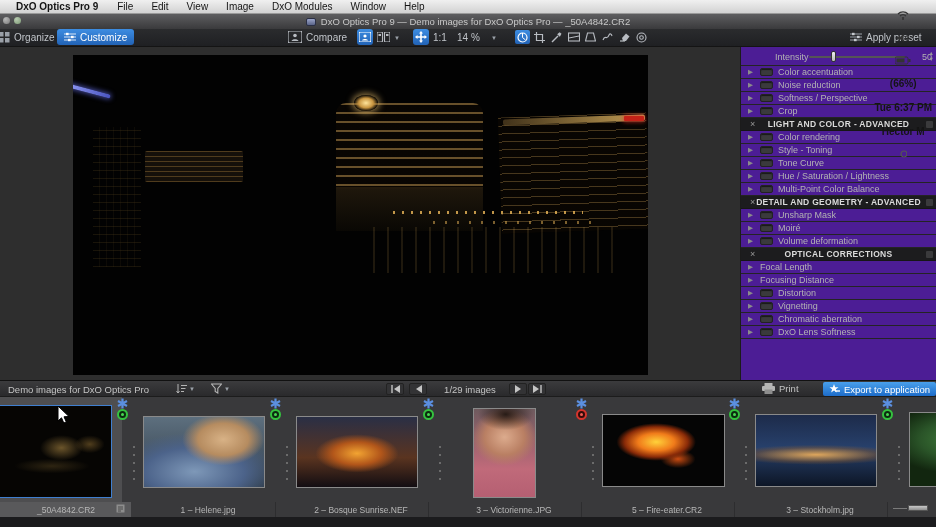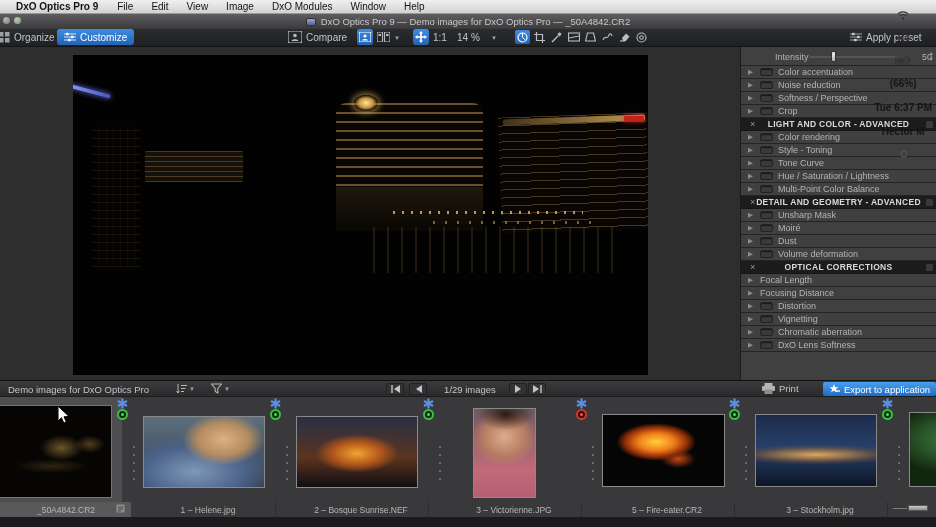--- a/index.html
+++ b/index.html
@@ -36,21 +36,21 @@
     display:flex; align-items:center; justify-content:center; }
   .iconbox.blue { background:linear-gradient(#3d8de2,#2263b6); }
   .tool { position:absolute; top:3px; width:15px; height:14px; display:flex; align-items:center; justify-content:center; border-radius:2px; }
   .ddown { font-size:6px; color:#9aa0a8; }
 
   
   .photo { position:absolute; left:73px; top:55px; width:575px; height:320px; background:#020202; overflow:hidden; }
 
   
   .panel { position:absolute; left:740px; top:47px; width:196px; height:333px;
-    background:#404040; border-left:1px solid #1b1b1b; color:#b3b3b3; font-size:9px; }
+    background:#4c1d95; border-left:1px solid #1b1b1b; color:#b3b3b3; font-size:9px; }
   .prow { height:13px; display:flex; align-items:center; padding-left:7px; gap:5px;
     border-bottom:1px solid #242424; }
   .disc { font-size:6.5px; color:#8b8b8b; width:7px; }
   .cb { width:13px; height:8px; background:#3a3a3c; border:1px solid #222;
     border-radius:2px; box-shadow:inset 0 1px 1px rgba(0,0,0,.6); }
   .plabel { white-space:nowrap; }
   .phdr { height:13px; background:#1c1c1e; border-bottom:1px solid #161616; position:relative;
     display:flex; align-items:center; justify-content:center;
     font-size:8.5px; font-weight:bold; letter-spacing:.3px; color:#dadada; }
   .phdr .x { position:absolute; left:9px; color:#9a9a9a; font-weight:normal; font-size:9px; }
@@ -403,25 +403,20 @@
       <span class="plabel">Unsharp Mask</span>
     </div>
   <div class="prow">
       <span class="disc">▶</span>
       <span class="cb"></span>
       <span class="plabel">Moiré</span>
     </div>
   <div class="prow">
       <span class="disc">▶</span>
       <span class="cb"></span>
-      <span class="plabel">Dust</span>
-    </div>
-  <div class="prow">
-      <span class="disc">▶</span>
-      <span class="cb"></span>
       <span class="plabel">Volume deformation</span>
     </div>
 
   <div class="phdr">
       <span class="x">×</span>
       <span>OPTICAL CORRECTIONS</span>
       <span class="hico"></span>
     </div>
   <div class="prow">
       <span class="disc">▶</span>

